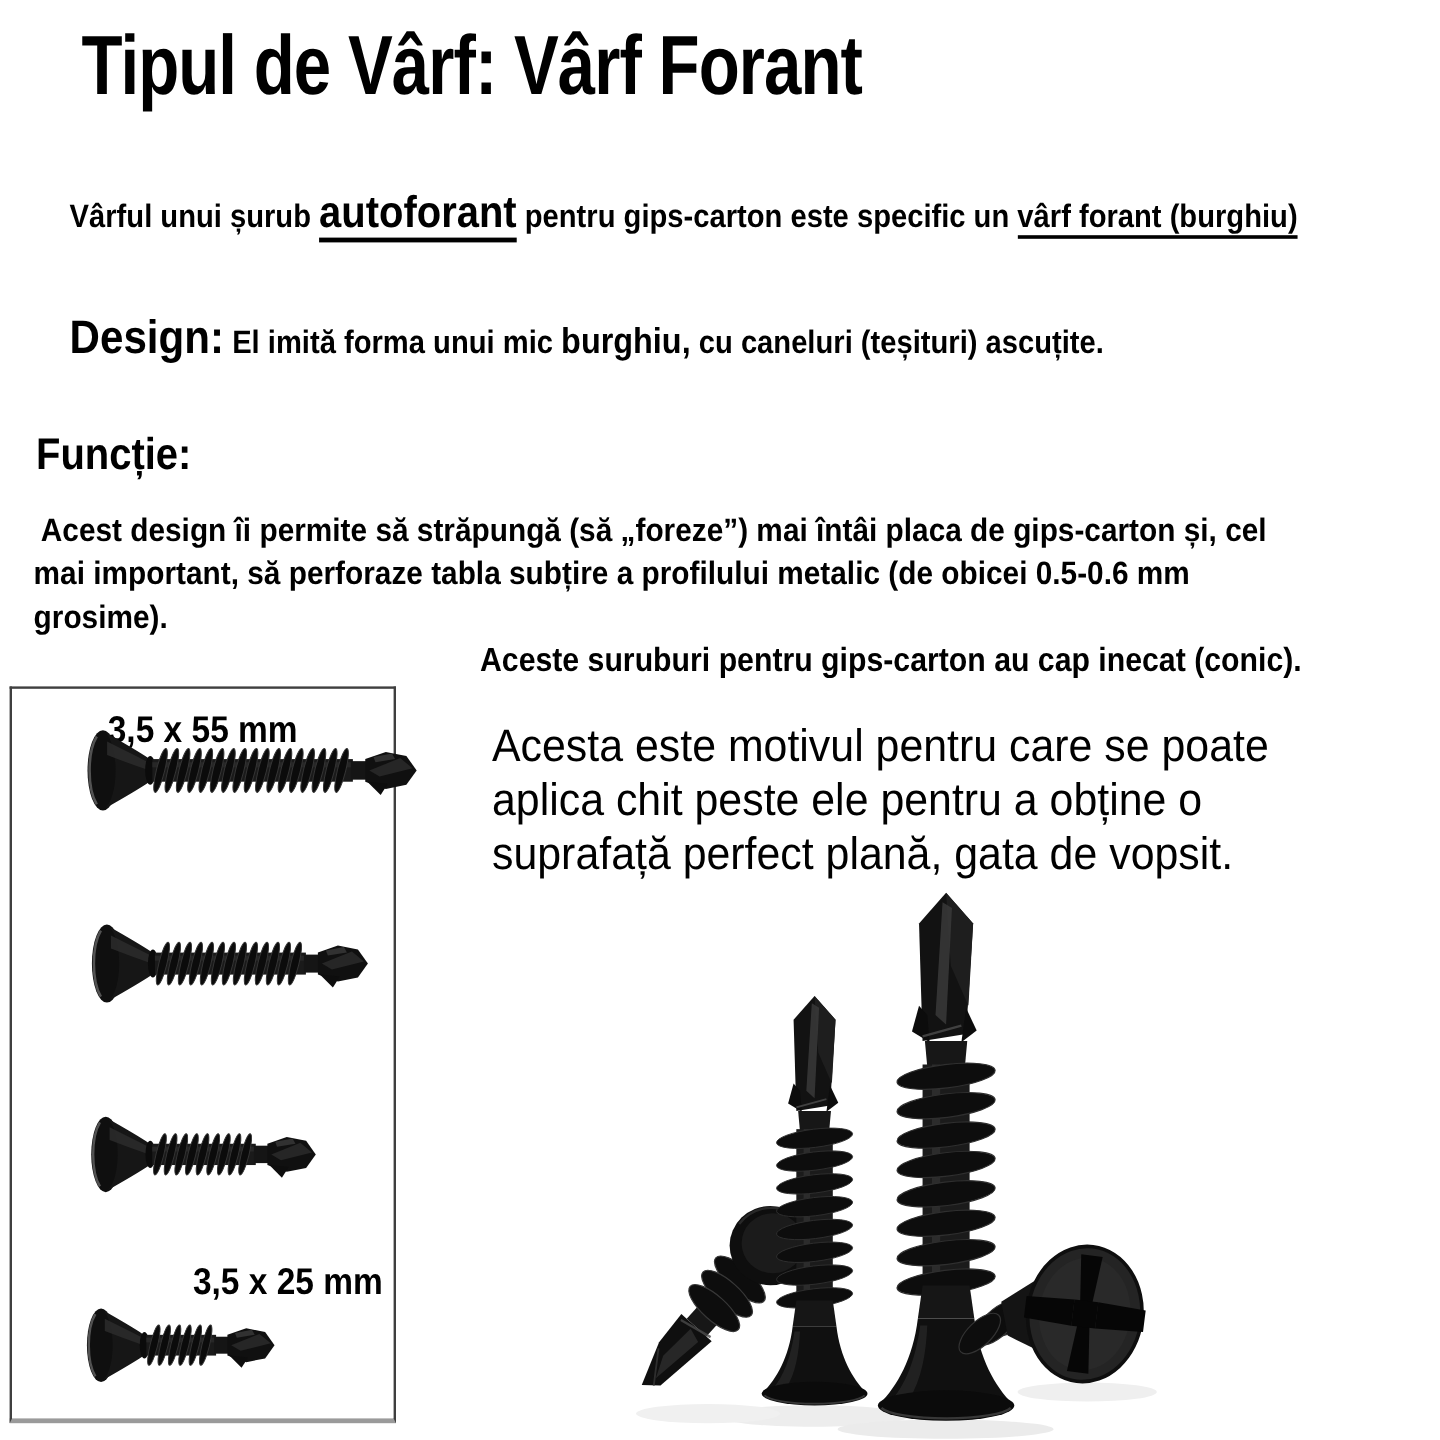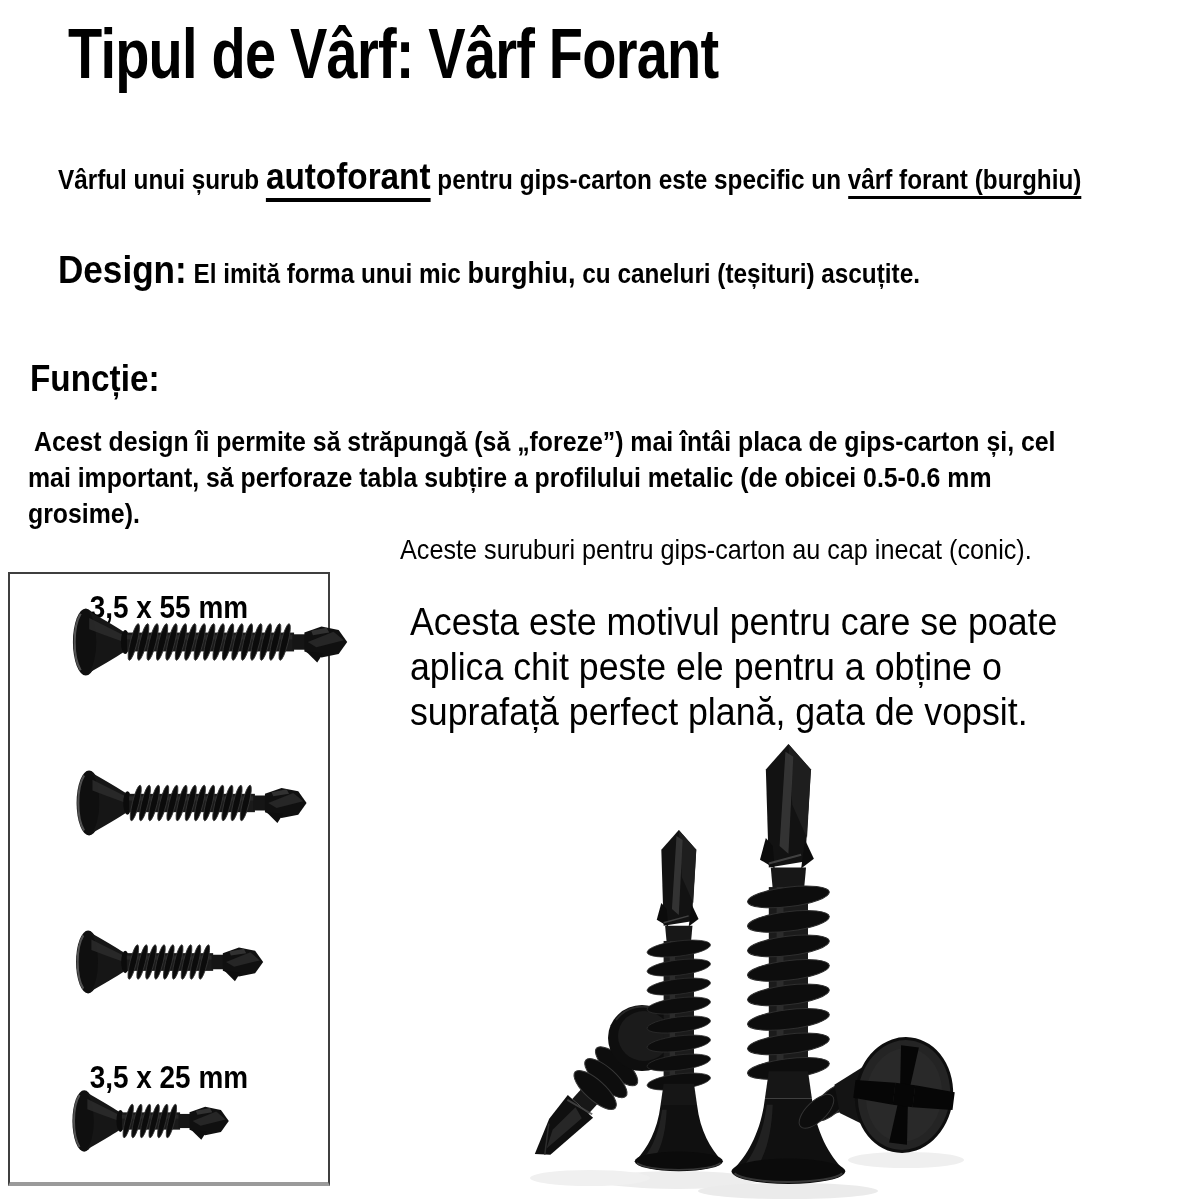--- a/index.html
+++ b/index.html
@@ -11,26 +11,26 @@
   .abs{position:absolute;}
   .b{font-weight:bold;margin-left:28px;}
   .cond{display:inline-block;transform:scaleX(0.9);transform-origin:0 0;white-space:nowrap;}
   .condblk{transform:scaleX(0.92);transform-origin:0 0;}
   .keepws{white-space:pre;}
   .title{left:68px;top:14px;font-size:70px;font-weight:bold;letter-spacing:-1px;}
   .title .cond{transform:scaleX(0.80);}
   .intro{left:30px;top:156px;font-size:27px;}
   .intro .big-ul{font-size:37px;border-bottom:4px solid #000;padding-bottom:1px;}
   .intro .ul{border-bottom:3px solid #000;padding-bottom:1px;}
-  .design{left:30px;top:248px;font-size:27px;}
+  .design{left:30px;top:260px;font-size:27px;}
   .design .lbl{font-size:39px;}
   .design .emph{font-size:30px;}
   .func-head{left:30px;top:358px;font-size:37px;font-weight:bold;}
   .func-par{left:28px;top:424px;font-size:27px;font-weight:bold;line-height:36px;width:1180px;}
-  .caption{left:400px;top:534px;font-size:28px;font-weight:normal;}
+  .caption{left:400px;top:534px;font-size:28px;font-weight:bold;}
   .bigtext{left:410px;top:580px;font-size:38px;line-height:45px;margin-top:20px;}
   .bigtext .condblk{transform:scaleX(0.94);}
   .screwbox{
     left:8px;top:572px;width:322px;height:614px;box-sizing:border-box;
     border:2px solid #3f3f3f;border-bottom:4px solid #9a9a9a;background:#fff;
   }
   .sizelabel{position:absolute;width:100%;text-align:center;font-size:31px;font-weight:bold;}
   .sizelabel .cond{transform-origin:50% 0;}
   .hscrew{position:absolute;}
   .photo{left:530px;top:730px;}
@@ -153,21 +153,21 @@
       <ellipse cx="142" cy="42" rx="4" ry="22" fill="#0b0b0b" stroke="#343434" stroke-width="1" transform="rotate(14 142 42)"></ellipse>
       <ellipse cx="153" cy="42" rx="4" ry="22" fill="#0b0b0b" stroke="#343434" stroke-width="1" transform="rotate(14 153 42)"></ellipse>
       <ellipse cx="164" cy="42" rx="4" ry="22" fill="#0b0b0b" stroke="#343434" stroke-width="1" transform="rotate(14 164 42)"></ellipse>
       <rect x="173" y="33" width="16" height="18" fill="#151515"></rect>
       <path d="M187,31 L207,24 L227,28 L237,42 L227,56 L207,60 L187,53 Z" fill="#101010"></path>
       <path d="M191,42 L221,30 L233,40 L201,48 Z" fill="#262626"></path>
       <path d="M195,29 L213,25.5 L216,31 L197,34 Z" fill="#3a3a3a" opacity="0.8"></path>
       <path d="M189,53 L202,66 L209,55 Z" fill="#0d0d0d"></path>
     </svg>
 
-  <div class="sizelabel" style="top:486px;">
+  <div class="sizelabel" style="top:476px;text-align:right;">
     <span class="cond">3,5 x 25 mm</span>
   </div>
   <svg class="hscrew" style="left:58px;top:514px;" width="166" height="66" viewBox="0 0 210 84">
       <ellipse cx="20" cy="42" rx="15" ry="39" fill="#0f0f0f"></ellipse>
       <path d="M14,9 A15,39 0 0,0 14,75" stroke="#8a8a8a" stroke-width="2.5" fill="none" opacity="0.55"></path>
       <path d="M22,5 Q52,22 64,30 L64,54 Q52,62 22,79 A15,39 0 0,0 22,5 Z" fill="#161616"></path>
       <path d="M24,14 Q48,26 62,33 L62,41 Q42,34 24,27 Z" fill="#2c2c2c" opacity="0.85"></path>
       <ellipse cx="66" cy="42" rx="5" ry="14" fill="#0b0b0b"></ellipse>
       <rect x="68" y="31" width="74" height="22" fill="#1a1a1a"></rect>
       <rect x="68" y="34" width="74" height="5" fill="#2e2e2e" opacity="0.7"></rect>

